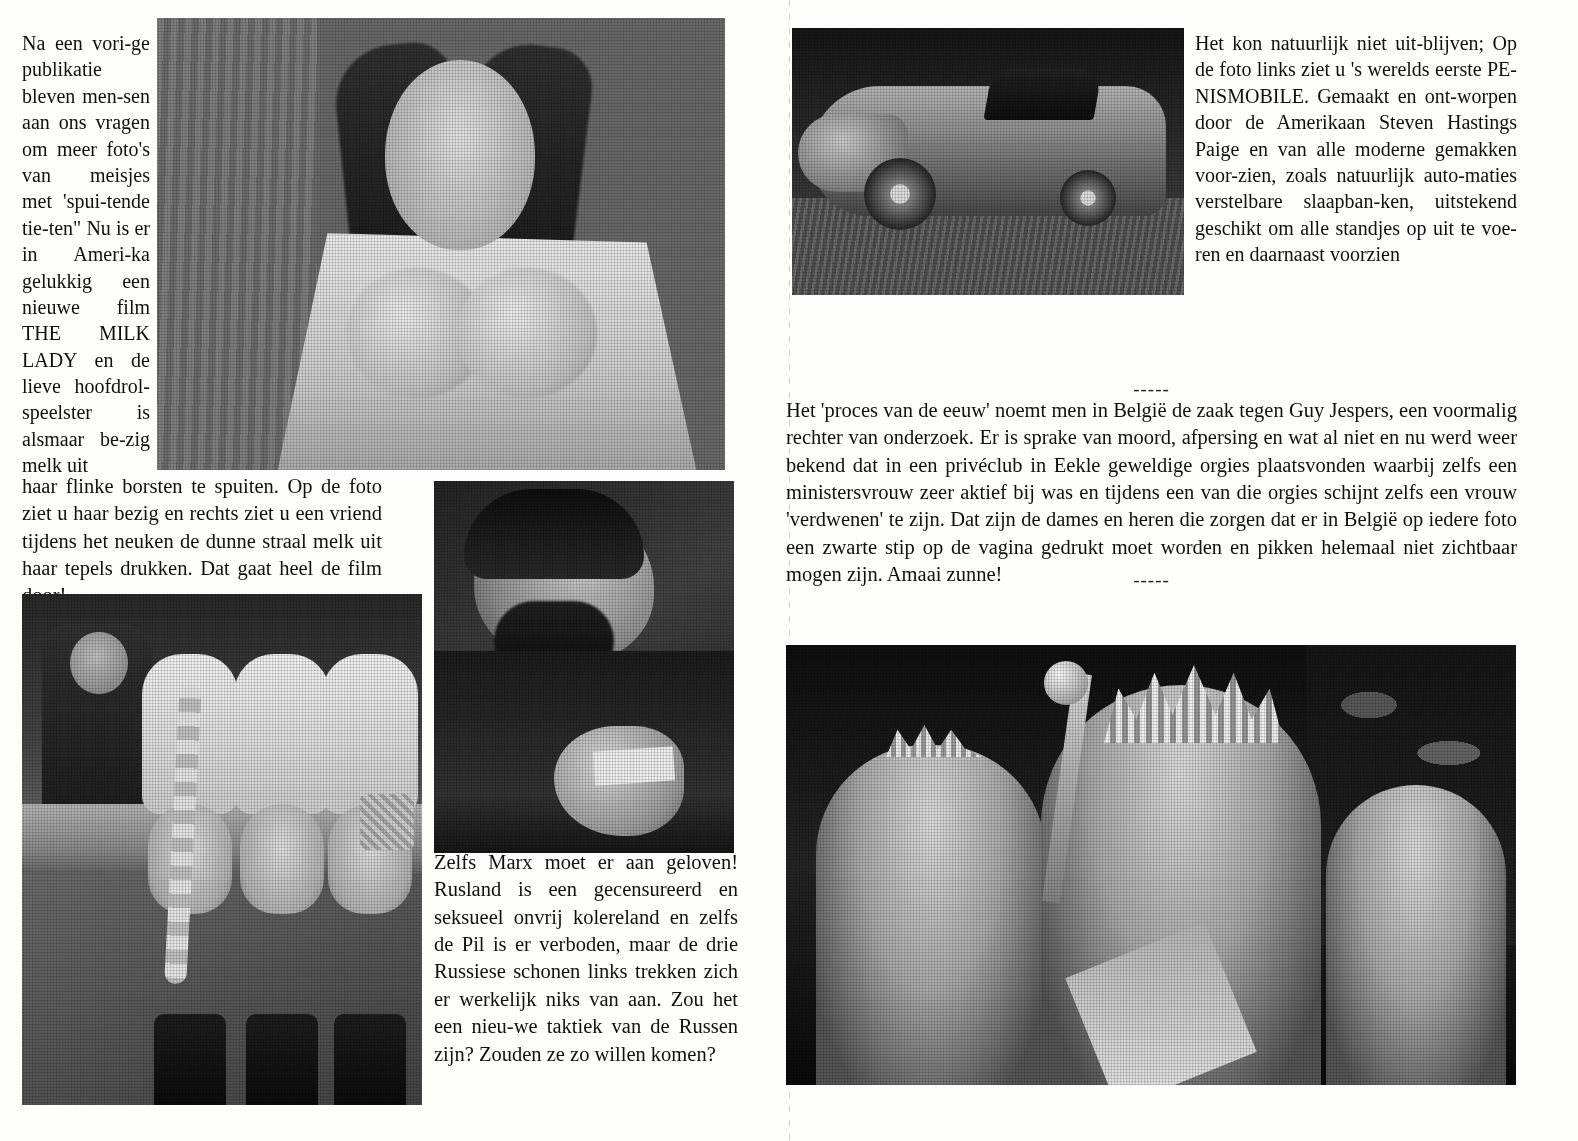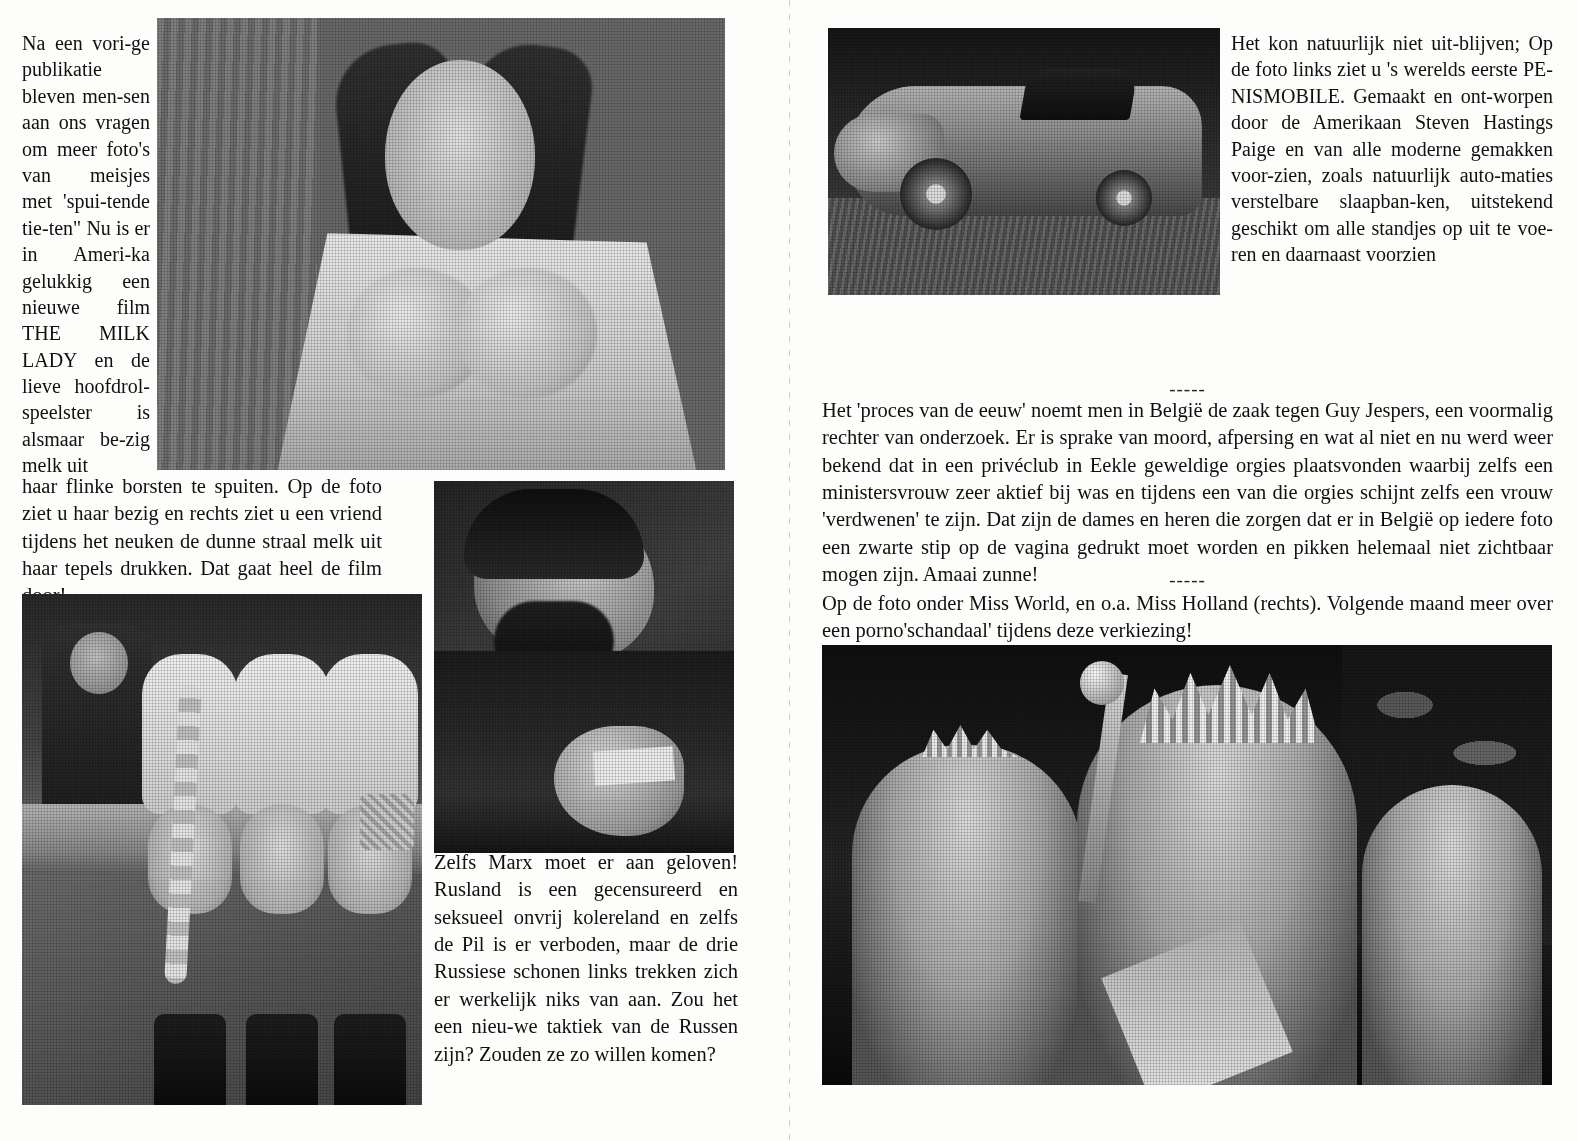--- a/index.html
+++ b/index.html
@@ -36,21 +36,21 @@
       rgba(0,0,0,0) 14px);
   }
 
   .col-left {
     position: absolute;
     left: 0; top: 0;
     width: 789px; height: 1141px;
   }
   .col-right {
     position: absolute;
-    left: 789px; top: 0;
+    left: 753px; top: 0;
     width: 789px; height: 811px;
   }
 
   
   .body-text {
     font-size: 20.5px;
     line-height: 1.335;
     text-align: justify;
     color: #101010;
     hyphens: manual;
@@ -398,21 +398,20 @@
 
     <div class="body-text narrow" style="position:absolute;left:442px;top:30px;width:322px;">Het kon natuurlijk niet uit-blijven; Op de foto links ziet u 's werelds eerste PE-NISMOBILE. Gemaakt en ont-worpen door de Amerikaan Steven Hastings Paige en van alle moderne gemakken voor-zien, zoals natuurlijk auto-maties verstelbare slaapban-ken, uitstekend geschikt om alle standjes op uit te voe-ren en daarnaast voorzien</div>
 
 
     <div class="rule" style="position:absolute;left:33px;top:372px;width:731px;">-----</div>
 
     <div class="body-text" style="position:absolute;left:33px;top:397px;width:731px;">Het 'proces van de eeuw' noemt men in België de zaak tegen Guy Jespers, een voormalig rechter van onderzoek. Er is sprake van moord, afpersing en wat al niet en nu werd weer bekend dat in een privéclub in Eekle geweldige orgies plaatsvonden waarbij zelfs een ministersvrouw zeer aktief bij was en tijdens een van die orgies schijnt zelfs een vrouw 'verdwenen' te zijn. Dat zijn de dames en heren die zorgen dat er in België op iedere foto een zwarte stip op de vagina gedrukt moet worden en pikken helemaal niet zichtbaar mogen zijn. Amaai zunne!</div>
 
     <div class="rule" style="position:absolute;left:33px;top:563px;width:731px;">-----</div>
 
-    <div class="body-text" style="position:absolute;left:33px;top:590px;width:731px;">Op de foto onder Miss World, en o.a. Miss Holland (rechts). Volgende maand meer over een porno'schandaal' tijdens deze verkiezing!</div>
 
     <div class="photo ph-miss" style="left:33px;">
       <div class="foliage"></div>
       <div class="w w1"></div>
       <div class="w w2"></div>
       <div class="w w3"></div>
       <div class="sceptre"></div>
       <div class="sceptre-ball"></div>
       <div class="crown"></div>
       <div class="tiara"></div>

